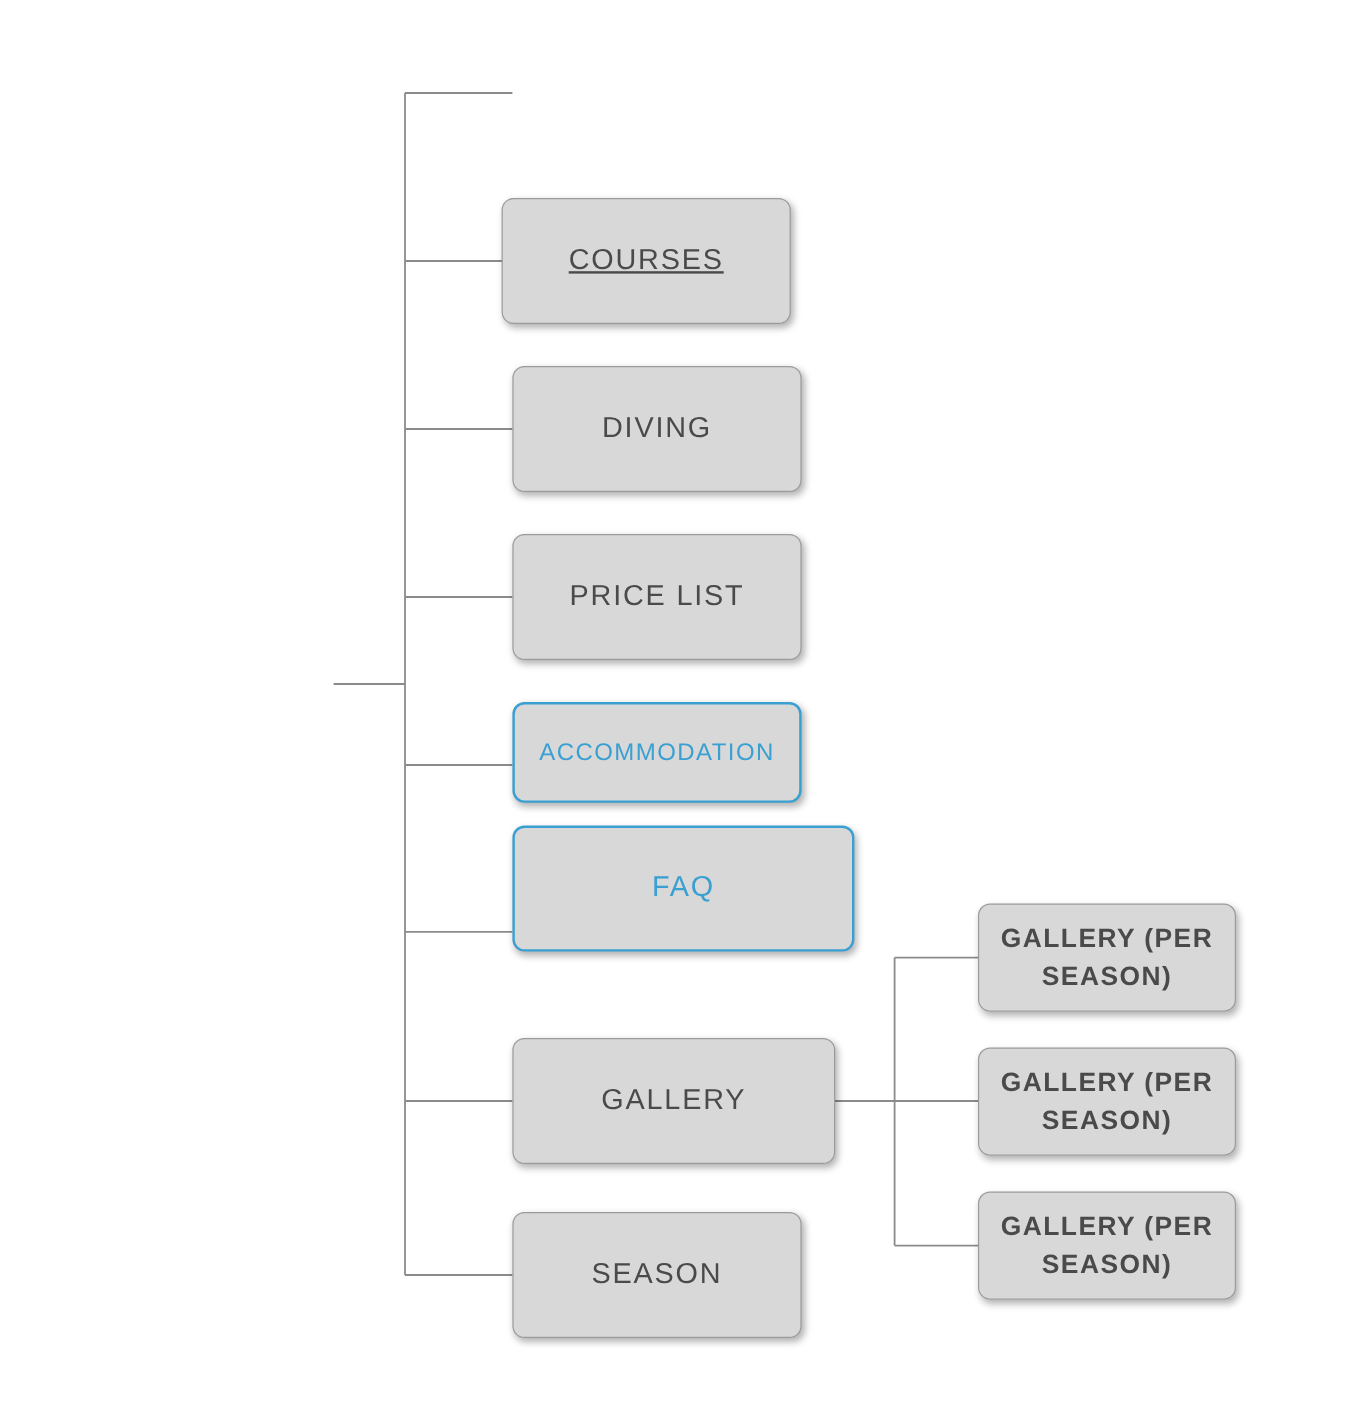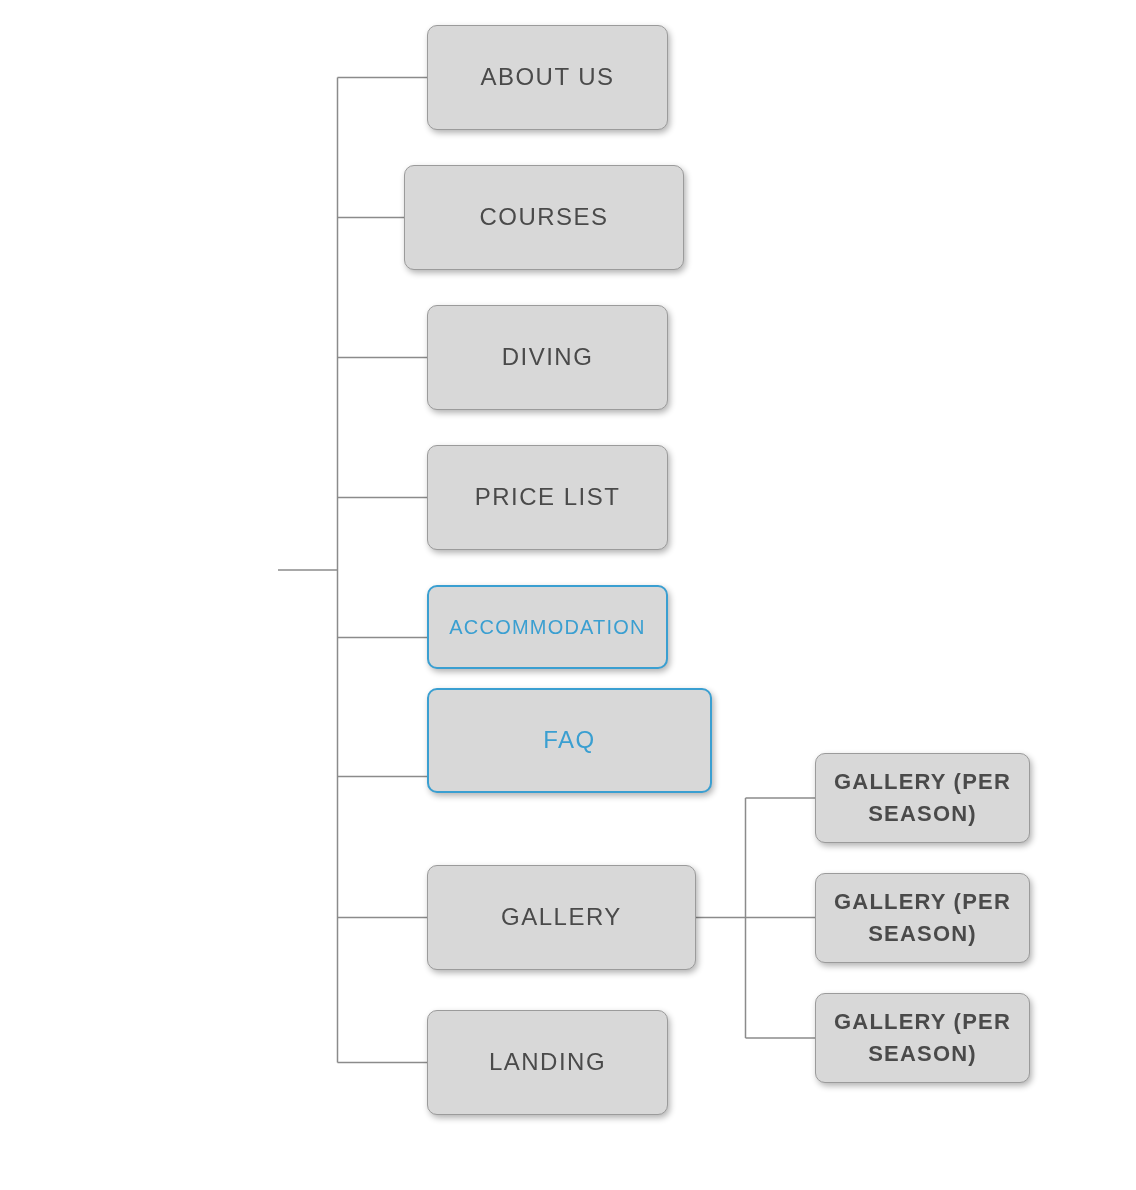--- a/index.html
+++ b/index.html
@@ -74,25 +74,22 @@
     <path d="M 337.5 917.5 H 427"></path>
     <path d="M 337.5 1062.5 H 427"></path>
 
     <path d="M 668 917.5 H 815"></path>
     <path d="M 745.5 798 V 1038"></path>
     <path d="M 745.5 798 H 815"></path>
     <path d="M 745.5 1038 H 815"></path>
   </svg>
 
 
-  <div class="node" style="left:427px; top:25px; width:241px; height:105px;">
-    <span>ABOUT US</span>
-  </div>
 
-  <div class="node" style="left:404px; top:165px; width:280px; height:105px;">
+  <div class="node" style="left:418px; top:165px; width:241px; height:105px;text-decoration:underline;">
     <span>COURSES</span>
   </div>
 
   <div class="node" style="left:427px; top:305px; width:241px; height:105px;">
     <span>DIVING</span>
   </div>
 
   <div class="node" style="left:427px; top:445px; width:241px; height:105px;">
     <span>PRICE LIST</span>
   </div>
@@ -103,21 +100,21 @@
 
   <div class="node accent" style="left:427px; top:688px; width:285px; height:105px;">
     <span>FAQ</span>
   </div>
 
   <div class="node" style="left:427px; top:865px; width:269px; height:105px;">
     <span>GALLERY</span>
   </div>
 
   <div class="node" style="left:427px; top:1010px; width:241px; height:105px;">
-    <span>LANDING</span>
+    <span>SEASON</span>
   </div>
 
   <div class="node sub" style="left:815px; top:753px; width:215px; height:90px;">
     <span>GALLERY (PER SEASON)</span>
   </div>
 
   <div class="node sub" style="left:815px; top:873px; width:215px; height:90px;">
     <span>GALLERY (PER SEASON)</span>
   </div>
 

